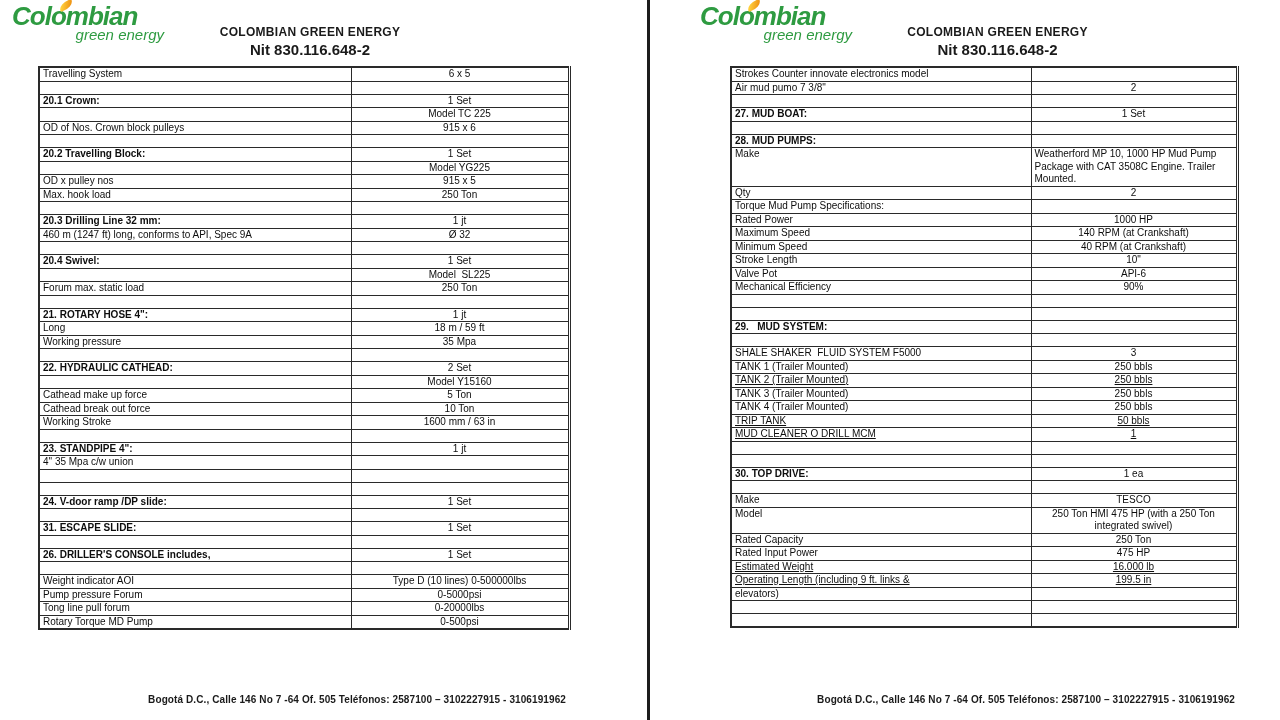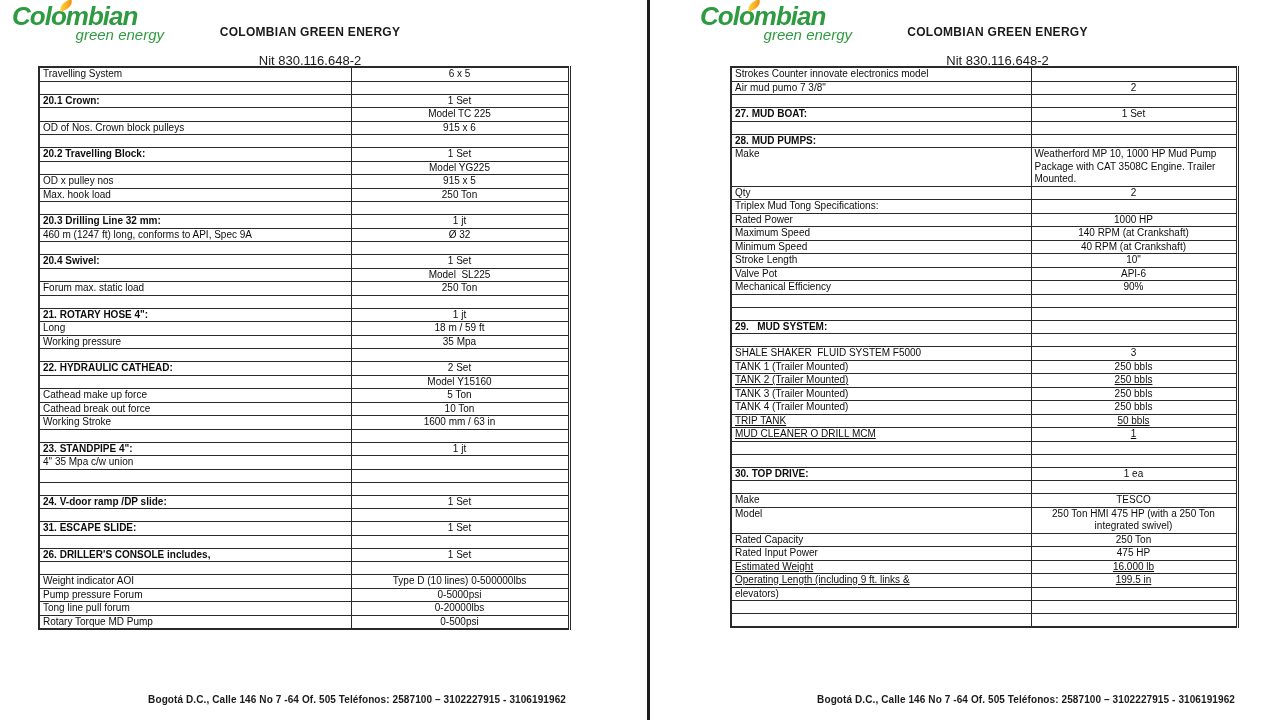--- a/index.html
+++ b/index.html
@@ -33,21 +33,21 @@
   .tagline {
     width:152px; text-align:right; margin-top:-3px;
     font-style:italic; font-size:15px; color:#2e9b41;
   }
 
   
   .title-block { position:absolute; top:25px; text-align:center; }
   #page-left  .title-block { left:46px; width:528px; }
   #page-right .title-block { left:95px; width:505px; }
   .doc-title    { font-size:12px; font-weight:bold; letter-spacing:0.3px; color:#1a1a1a; }
-  .doc-subtitle { font-size:13px; font-weight:normal; margin-top:14px; color:#1a1a1a; }
+  .doc-subtitle { font-size:15px; font-weight:bold; margin-top:2px; color:#1a1a1a; }
 
   
   table.spec {
     position:absolute; top:66px; border-collapse:collapse; table-layout:fixed;
     border:2px solid #2a2a2a; border-right:3px double #2a2a2a;
   }
   #table-left  { left:38px; width:530px; }
   #table-right { left:80px; width:506px; }
   table.spec td {
     border:1px solid #2a2a2a;
@@ -307,21 +307,21 @@
           </tr>
           <tr>
             <td class="lbl">Make</td>
             <td class="val left">Weatherford MP 10, 1000 HP Mud Pump Package with CAT 3508C Engine. Trailer Mounted.</td>
           </tr>
           <tr>
             <td class="lbl">Qty</td>
             <td class="val">2</td>
           </tr>
           <tr>
-            <td class="lbl">Triplex Mud Tong Specifications:</td>
+            <td class="lbl">Torque Mud Pump Specifications:</td>
             <td class="val"></td>
           </tr>
           <tr>
             <td class="lbl">Rated Power</td>
             <td class="val">1000 HP</td>
           </tr>
           <tr>
             <td class="lbl">Maximum Speed</td>
             <td class="val">140 RPM (at Crankshaft)</td>
           </tr>

